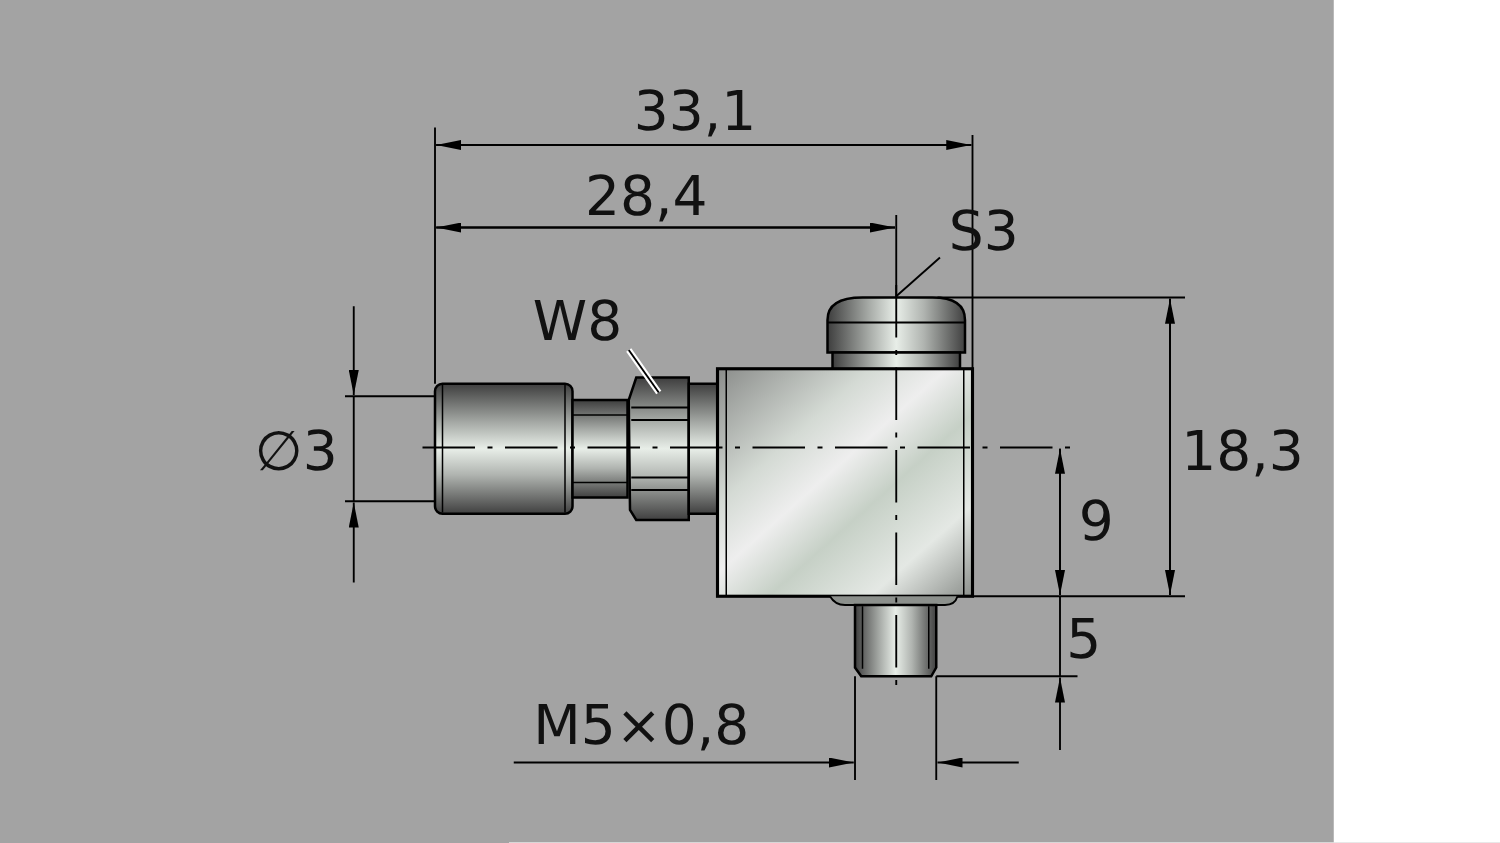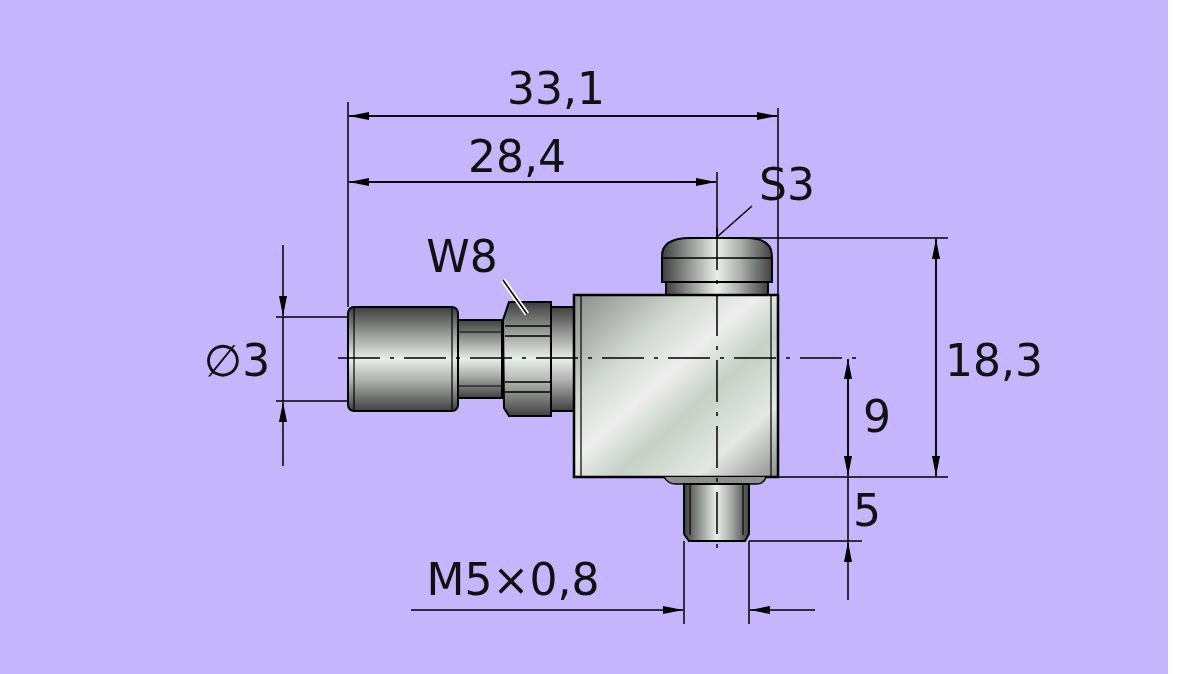--- a/index.html
+++ b/index.html
@@ -1,16 +1,16 @@
 <!DOCTYPE html>
 <html><head>
 <meta charset="utf-8">
 <style>
   html, body { margin: 0; padding: 0; background: #ffffff; }
-  #canvas { position: relative; width: 1168px; height: 674px; overflow: hidden; background: #c4b5fd; }
+  #canvas { position: relative; width: 1067px; height: 674px; overflow: hidden; background: #a3a3a3; }
   svg { position: absolute; left: 0; top: 0; }
   .dimtext { font-family: "DejaVu Sans", sans-serif; fill: #111111; }
 </style>
 </head>
 <body>
 
 <div id="canvas">
 <svg width="1200" height="674" viewBox="0 0 1200 674" xmlns="http://www.w3.org/2000/svg">
   <defs>
     <linearGradient id="cylV" x1="0" y1="0" x2="0" y2="1">

